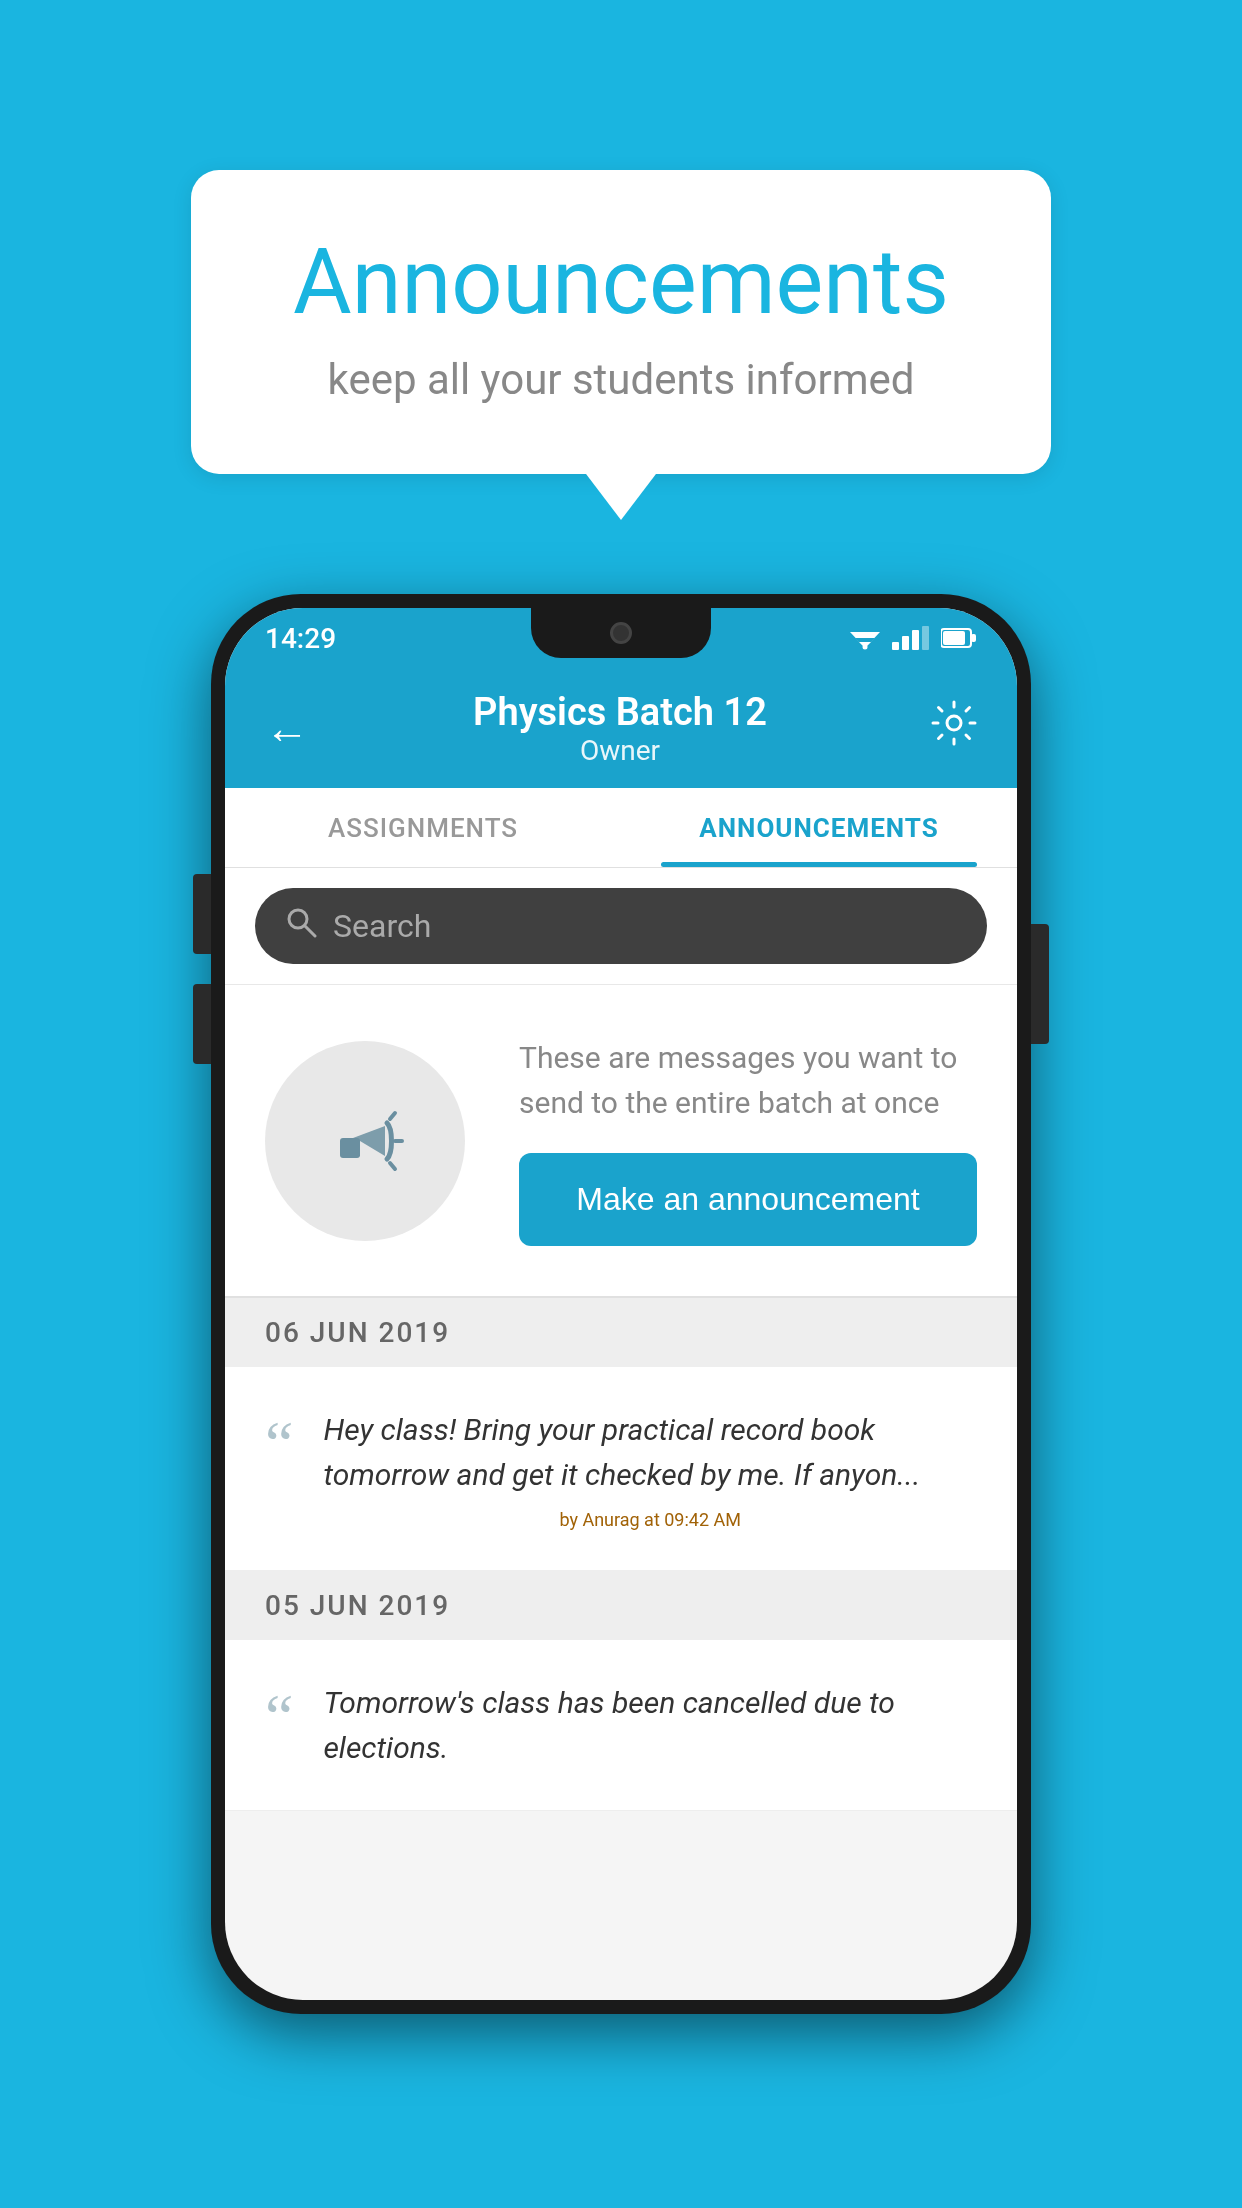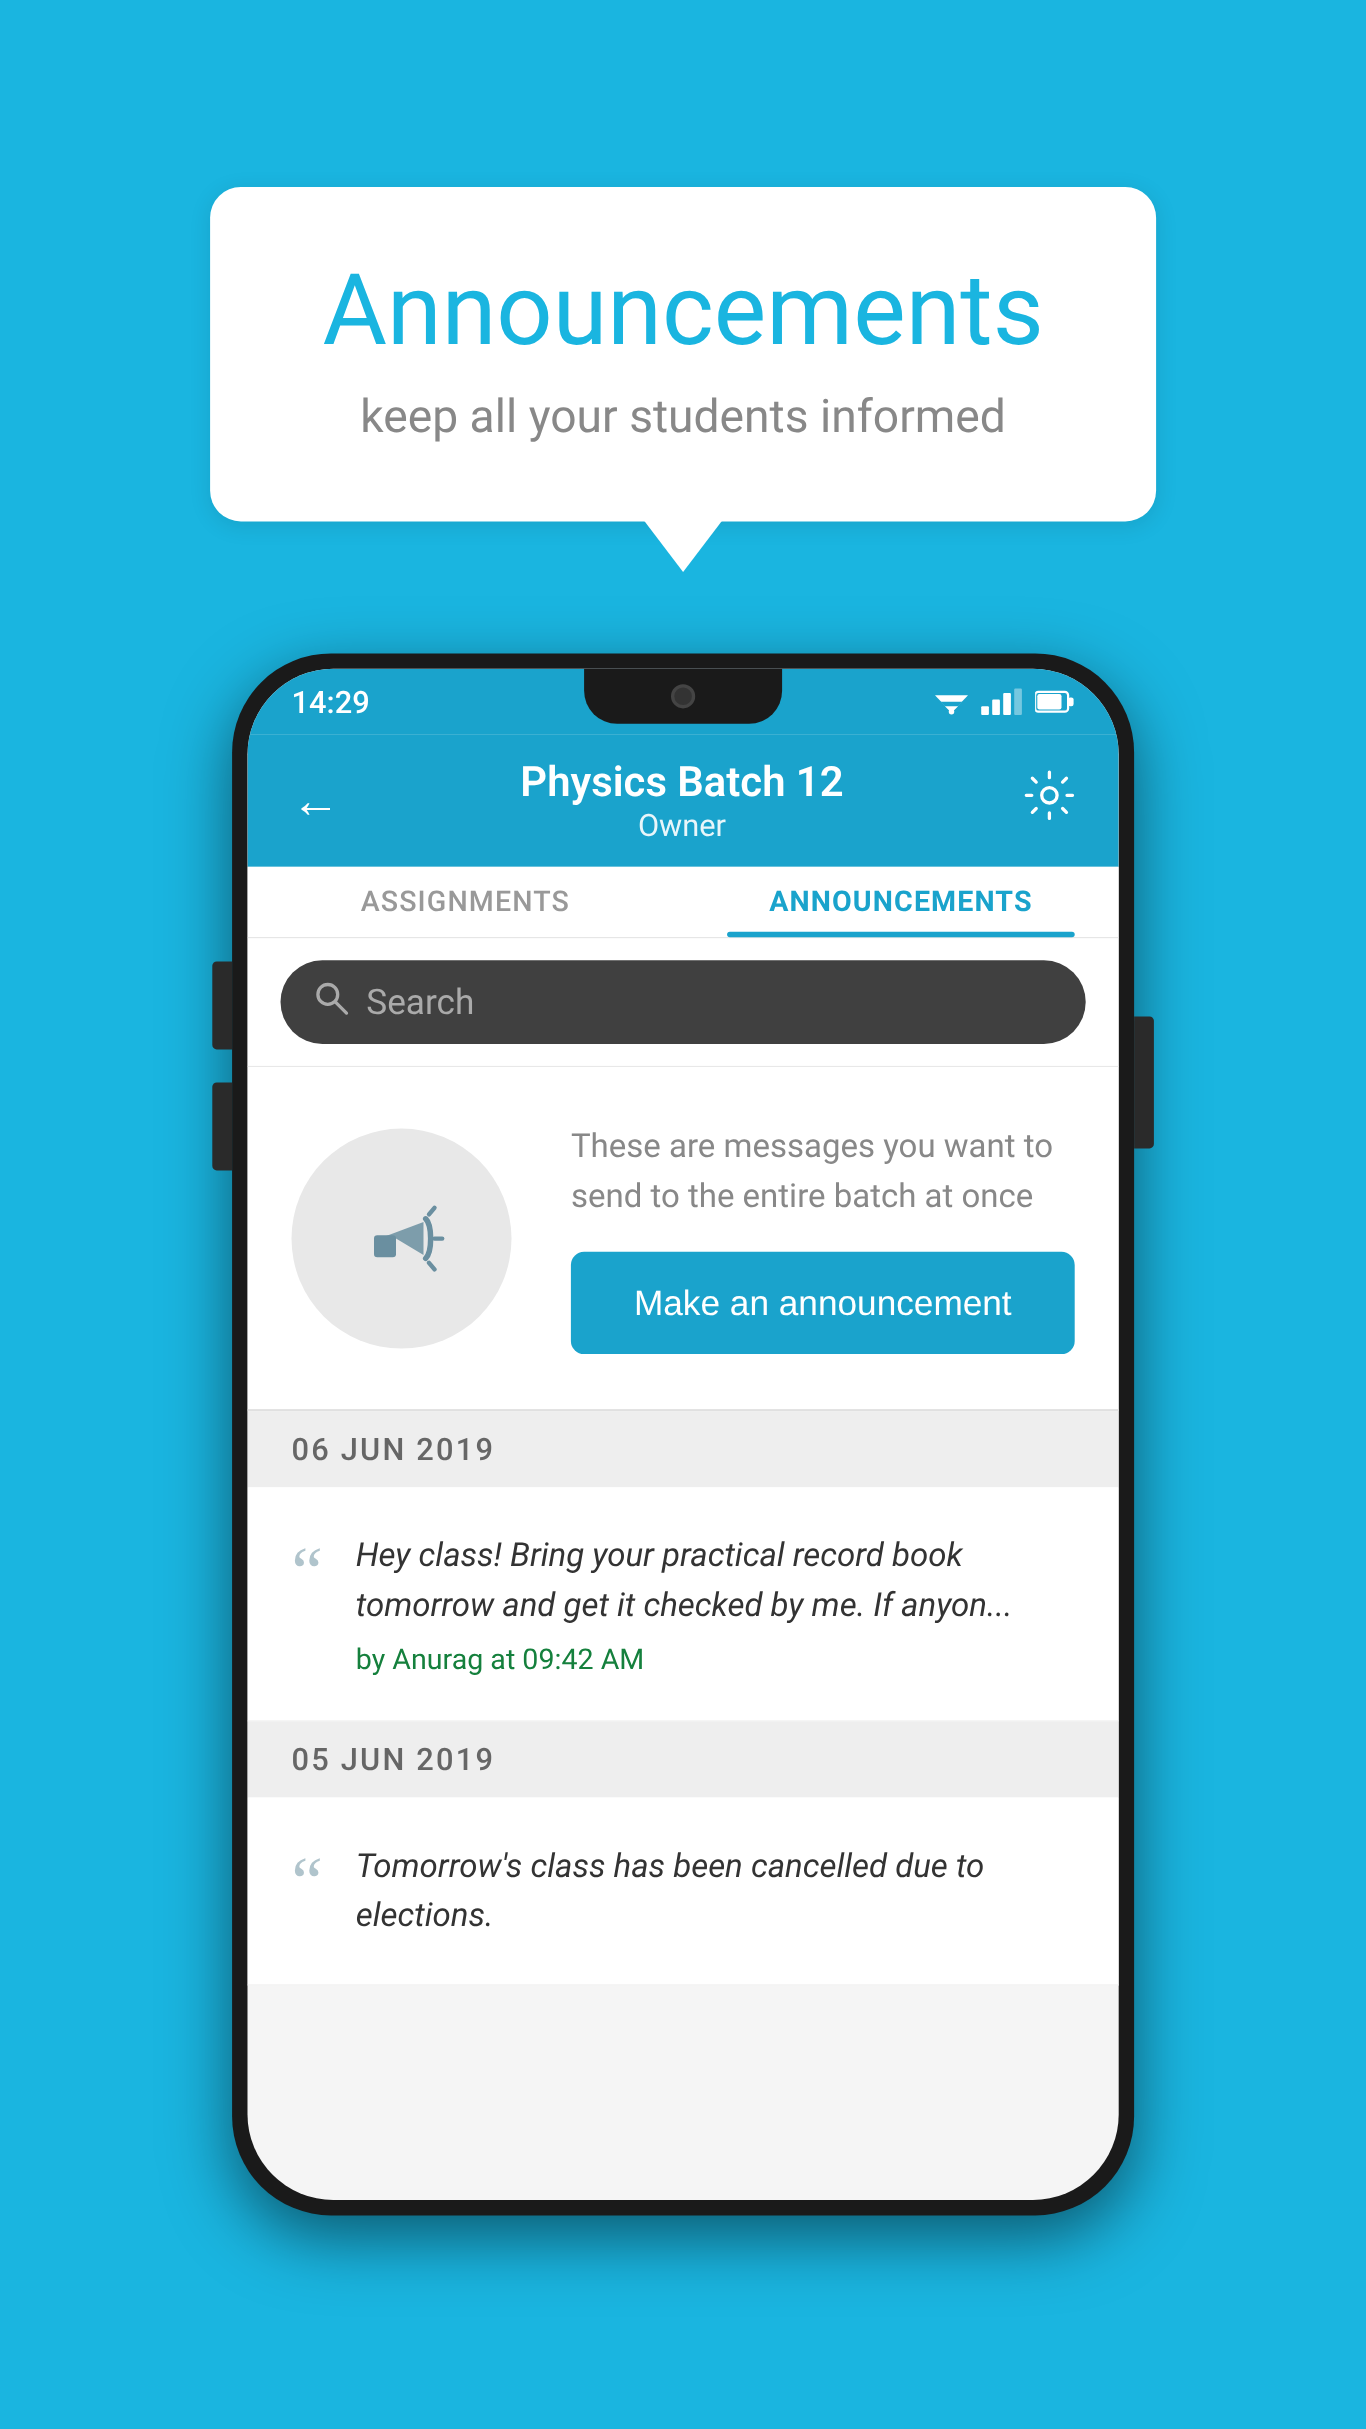--- a/index.html
+++ b/index.html
@@ -207,21 +207,21 @@
     .header-gear {
       color: white;
       font-size: 40px;
       cursor: pointer;
     }
 
     
     .tab-bar {
       background: white;
       display: flex;
-      height: 65px;
+      height: 80px;
       border-bottom: 1px solid #e0e0e0;
     }
 
     .tab-item {
       flex: 1;
       display: flex;
       align-items: center;
       justify-content: center;
       font-size: 26px;
       color: #999;
@@ -364,22 +364,23 @@
 
     .announcement-body {
       font-size: 30px;
       color: #333;
       font-style: italic;
       line-height: 1.5;
       margin-bottom: 12px;
     }
 
     .announcement-author {
-      font-size: 26px;
-      color: #15803d;
+      font-size: 18px;
+      color: #a16207;
+      text-align: center;
     }
 
     .announcement-body2 {
       font-size: 30px;
       color: #333;
       font-style: italic;
       line-height: 1.5;
     }
   </style>
 </head>

